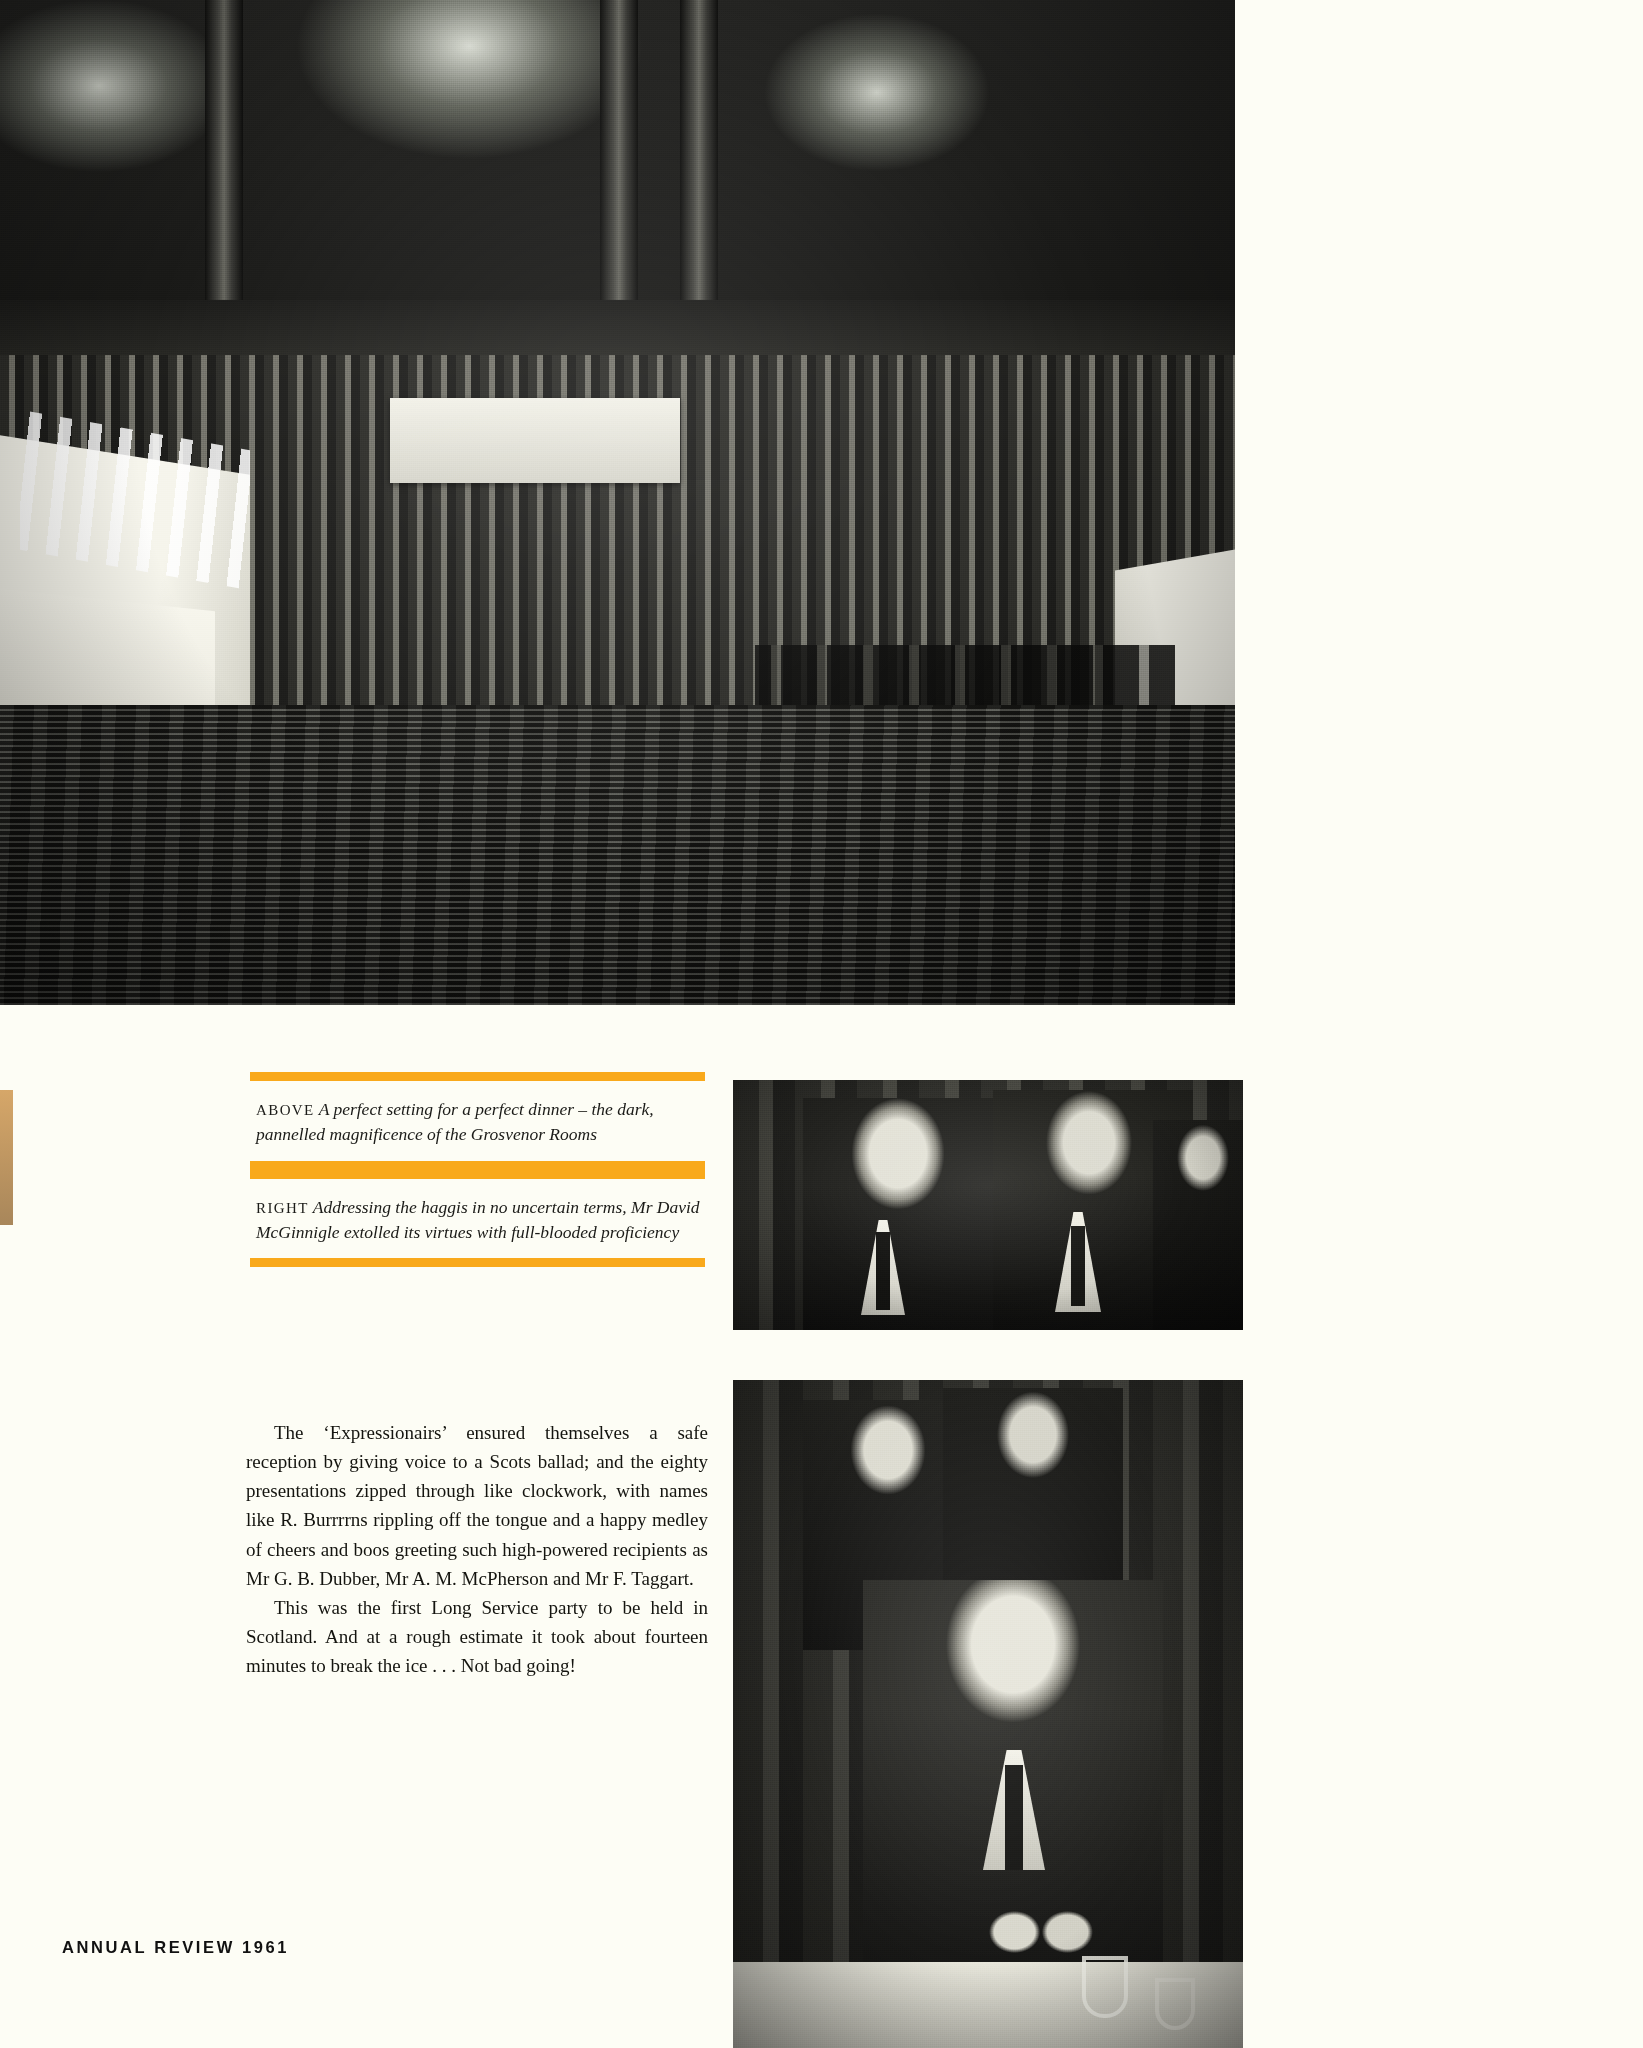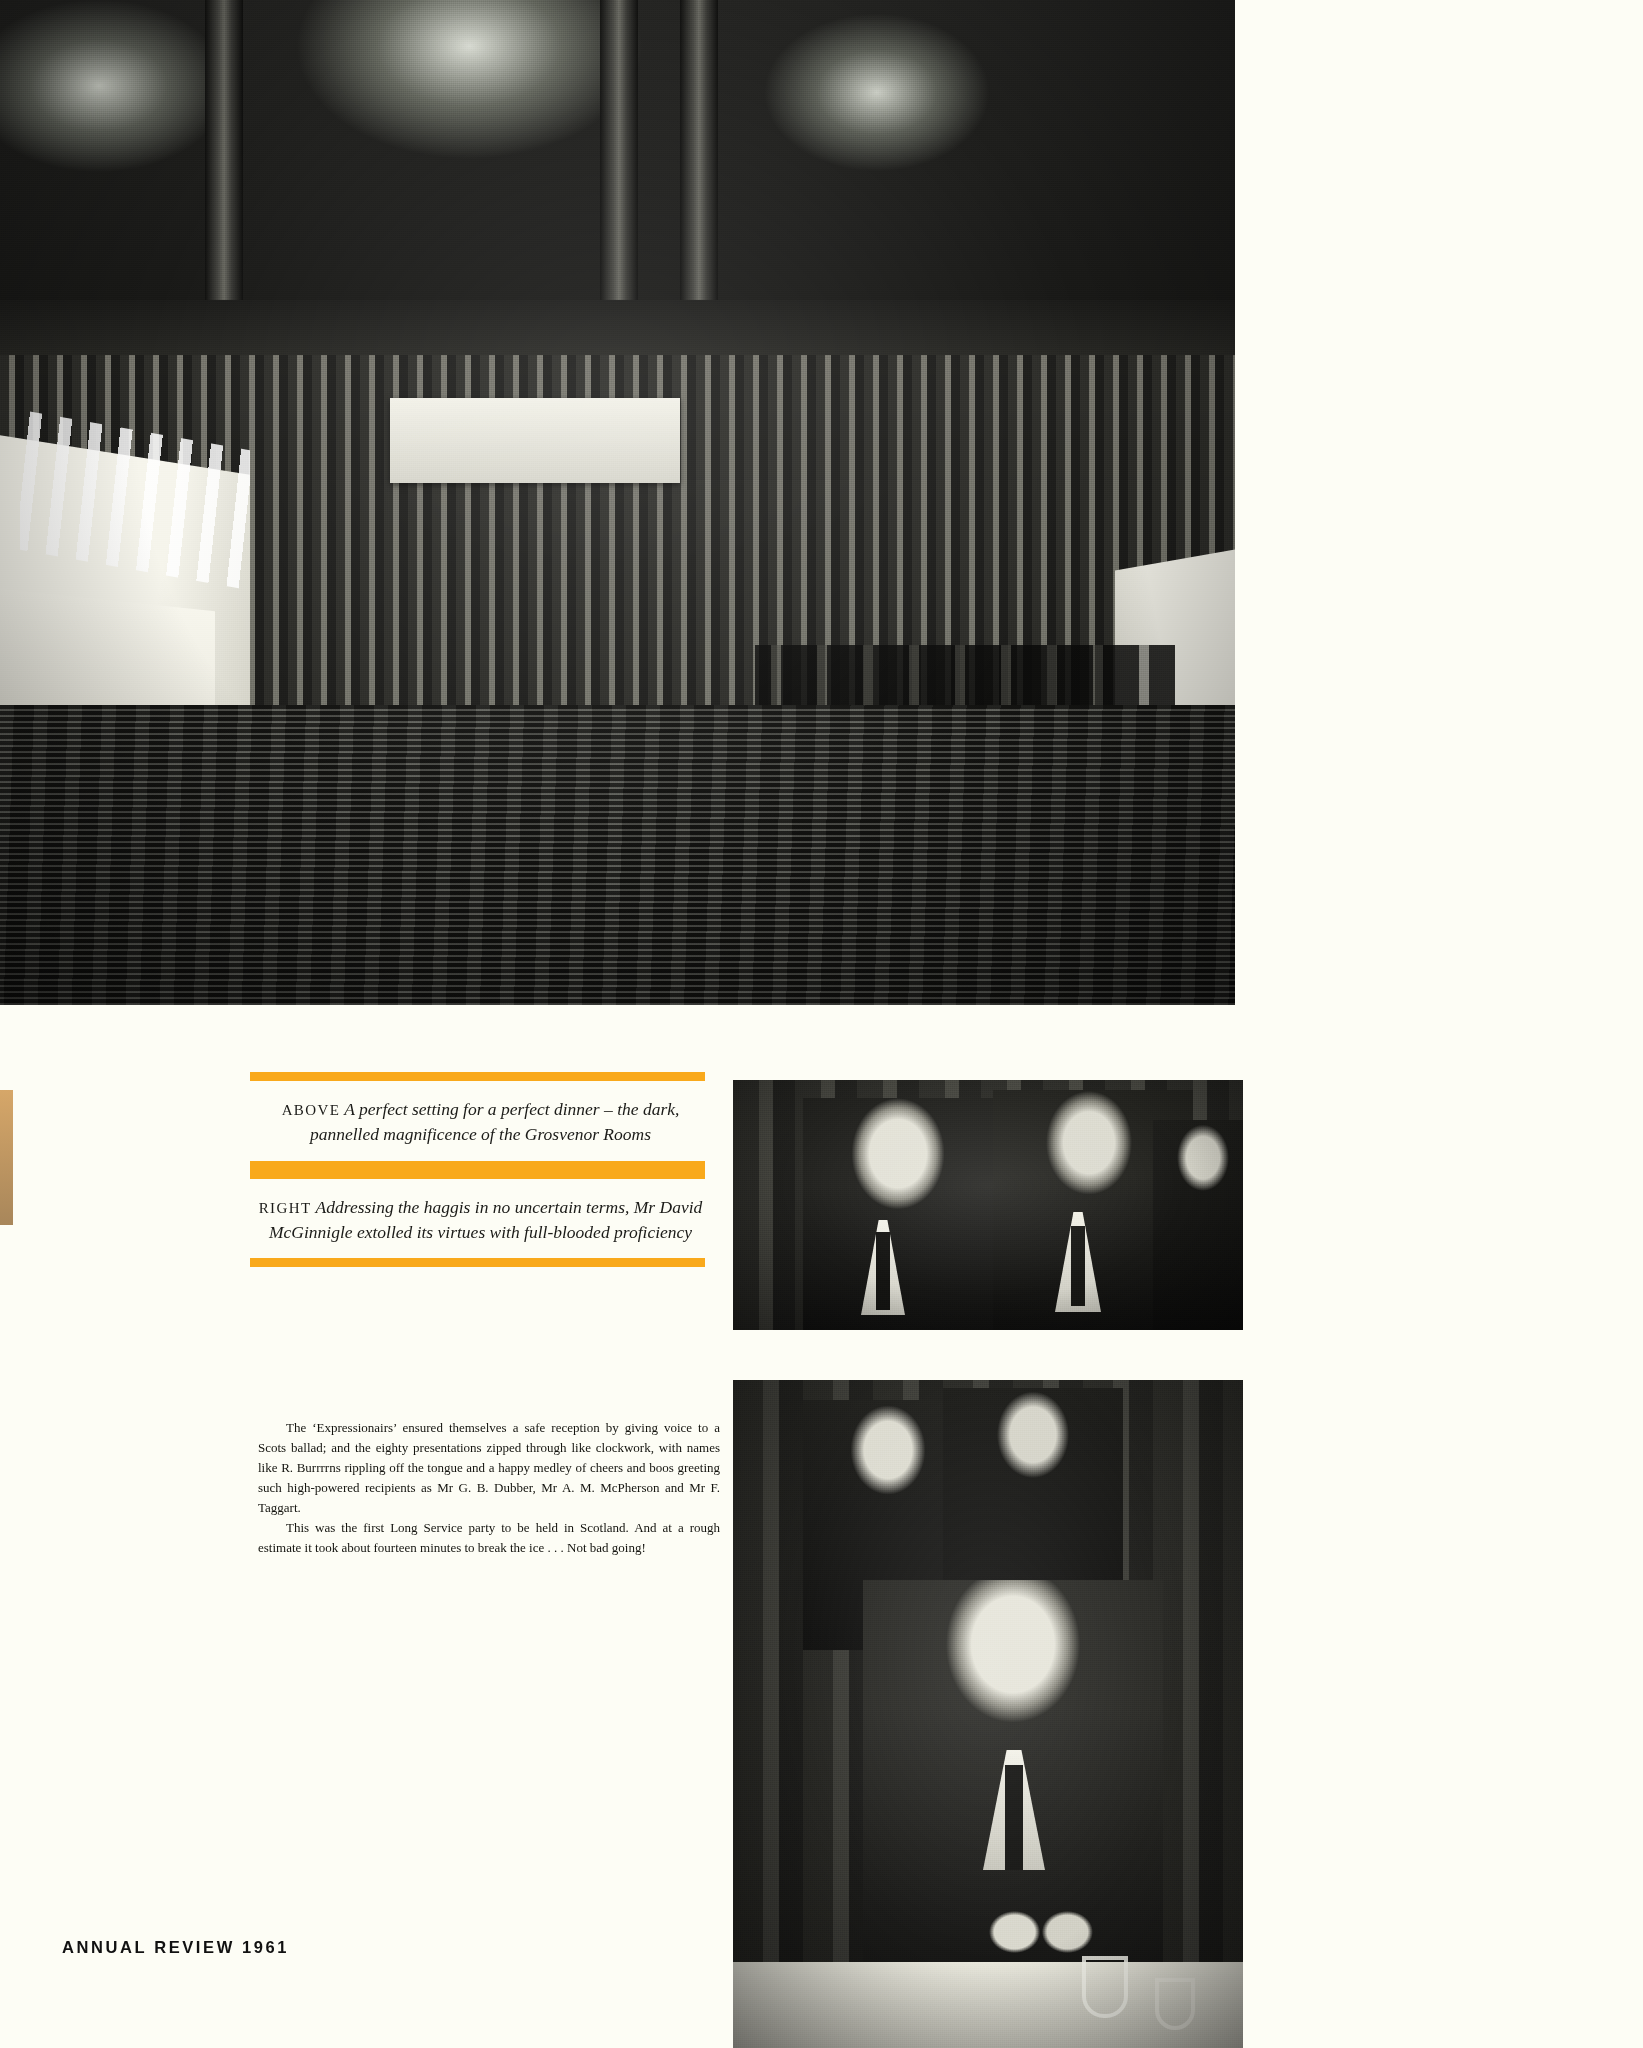--- a/index.html
+++ b/index.html
@@ -110,27 +110,27 @@
     background:linear-gradient(#e8e7dc,#c3c2b8); }
   .hg-glass { position:absolute; right:115px; bottom:30px; width:46px; height:62px;
     border:4px solid rgba(245,244,236,.85); border-radius:0 0 22px 22px; }
   .hg-glass2 { position:absolute; right:48px; bottom:18px; width:40px; height:52px;
     border:4px solid rgba(236,235,226,.7); border-radius:0 0 20px 20px; }
 
   
   .captions { position:absolute; left:250px; top:1072px; width:455px; }
   .rule { height:9px; background:#f9a91b; width:100%; }
   .caption { font-size:17.5px; line-height:1.42; color:#1b1b18;
-    padding:16px 0 14px 6px; font-style:italic;text-align:center; }
+    padding:16px 0 14px 6px; font-style:italic; }
   .caption .lead { font-style:normal; font-variant:small-caps;
     letter-spacing:1.4px; font-size:15px; padding-right:4px; }
 
   
-  .body-col { position:absolute; left:258px; top:1418px; width:462px;
-    font-size:13px; line-height:1.535; color:#14140f;
+  .body-col { position:absolute; left:246px; top:1418px; width:462px;
+    font-size:19px; line-height:1.535; color:#14140f;
     text-align:justify; }
   .body-col p { text-indent:28px; }
   .body-col p em { font-style:italic; }
 
   
   .footer { position:absolute; left:62px; top:1938px;
     font-family:Liberation Sans, sans-serif; font-weight:bold;
     font-size:16.5px; letter-spacing:2.6px; color:#111; }
 
   

